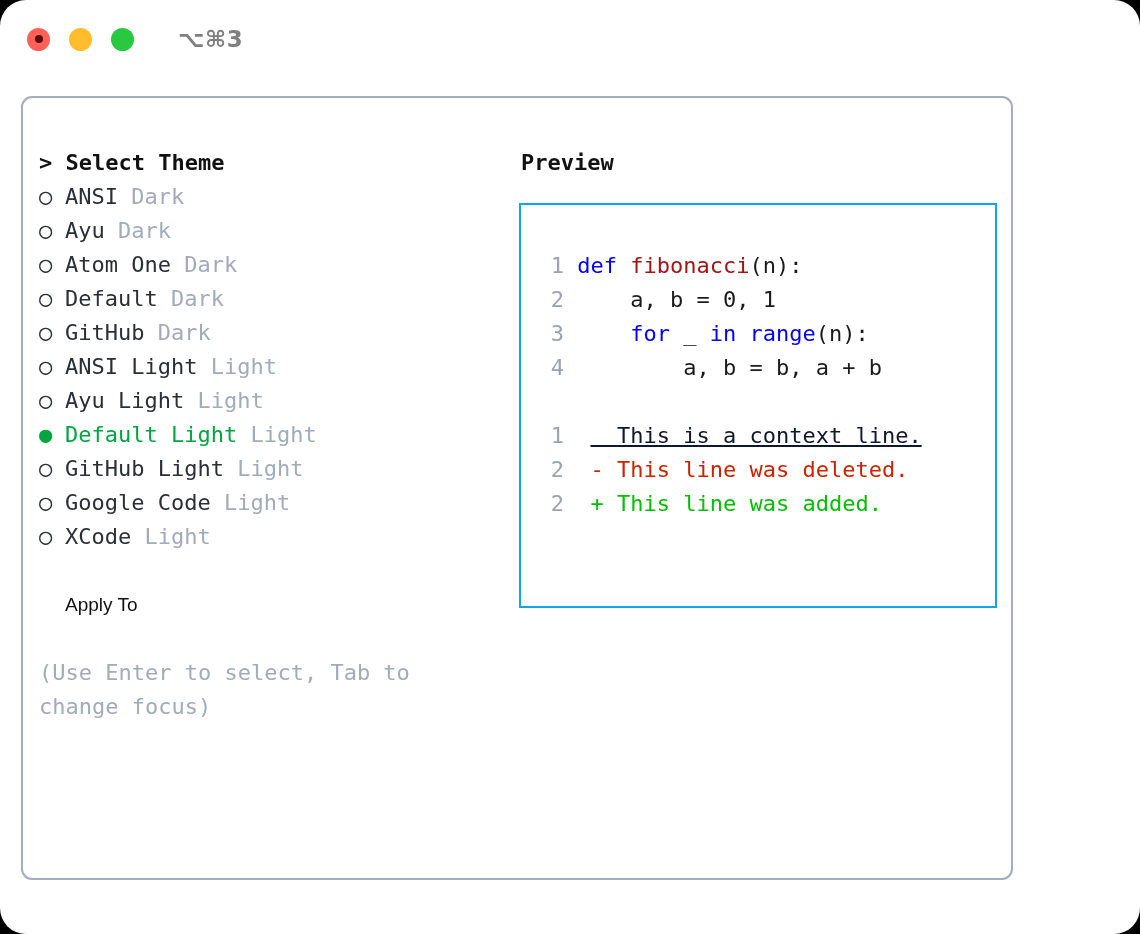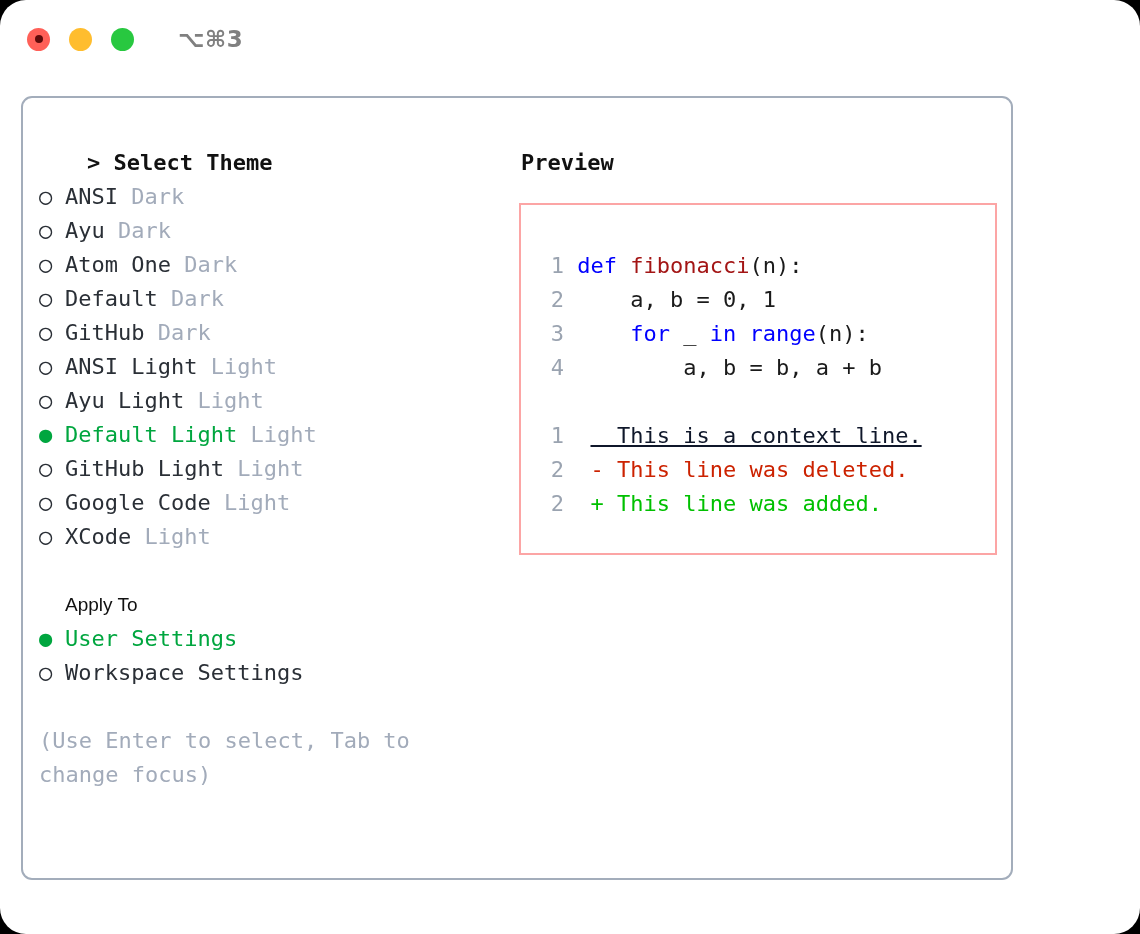--- a/index.html
+++ b/index.html
@@ -101,21 +101,20 @@
     padding-left: 18px;
   }
 
   .list-title {
     color: #111111;
     font-weight: 700;
     font-size: 22px;
     line-height: 34px;
     white-space: pre;
     font-family: "DejaVu Sans Mono", "Liberation Mono", monospace;
-    margin-left: 48px;
   }
 
   .row {
     display: block;
     height: 34px;
     line-height: 34px;
     white-space: pre;
     font-size: 22px;
     font-family: "DejaVu Sans Mono", "Liberation Mono", monospace;
     color: #2a2f36;
@@ -158,22 +157,22 @@
     font-weight: 700;
     font-size: 22px;
     line-height: 34px;
     white-space: pre;
     font-family: "DejaVu Sans Mono", "Liberation Mono", monospace;
     margin-left: 2px;
   }
   .preview-box {
     margin-top: 23px;
     width: 478px;
-    height: 352px;
-    border: 2px solid #fca5a5;
+    height: 405px;
+    border: 2px solid #0ea5e9;
     background: #ffffff;
     box-sizing: border-box;
     padding: 44px 0 0 0;
   }
   .code-line {
     height: 34px;
     line-height: 34px;
     white-space: pre;
     font-size: 22px;
     font-family: "DejaVu Sans Mono", "Liberation Mono", monospace;
@@ -225,24 +224,20 @@
             <div class="row"><span class="marker sel">● </span><span class="label sel">Default Light </span><span class="tag">Light</span></div>
             <div class="row"><span class="marker unsel">○ </span><span class="label">GitHub Light </span><span class="tag">Light</span></div>
             <div class="row"><span class="marker unsel">○ </span><span class="label">Google Code </span><span class="tag">Light</span></div>
             <div class="row"><span class="marker unsel">○ </span><span class="label">XCode </span><span class="tag">Light</span></div>
           </div>
 
         <div class="spacer-sm"></div>
 
         <div class="apply-title">Apply To</div>
 
-        <div id="apply-list">
-            <div class="row"><span class="marker sel">● </span><span class="label sel">User Settings</span></div>
-            <div class="row"><span class="marker unsel">○ </span><span class="label">Workspace Settings</span></div>
-          </div>
 
         <div class="spacer-sm"></div>
 
         <div class="hint">(Use Enter to select, Tab to change focus)</div>
       </div>
 
       <div class="col-right">
         <div class="preview-title">Preview</div>
         <div class="preview-box">
           <div id="code-block">

